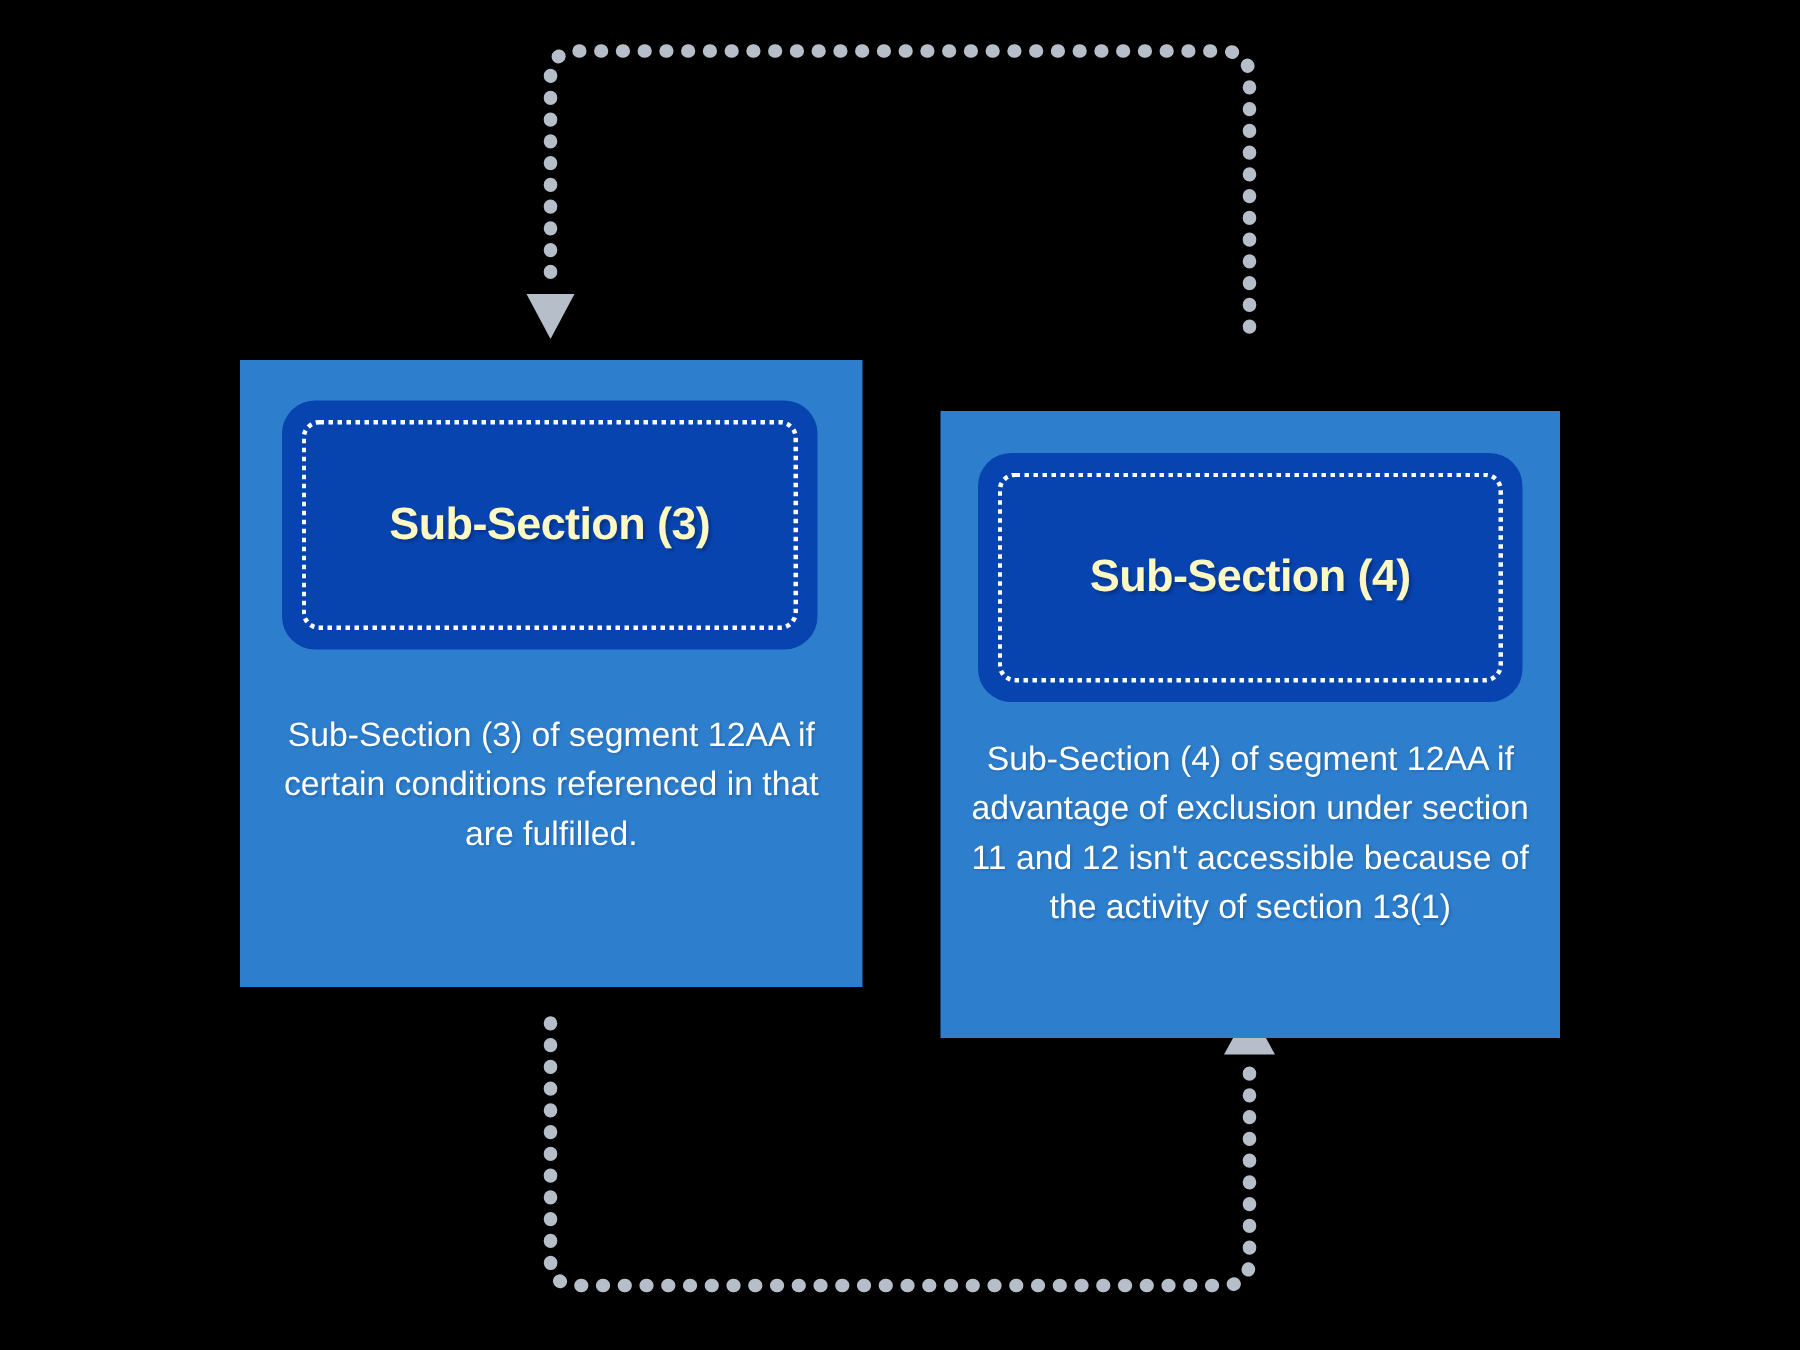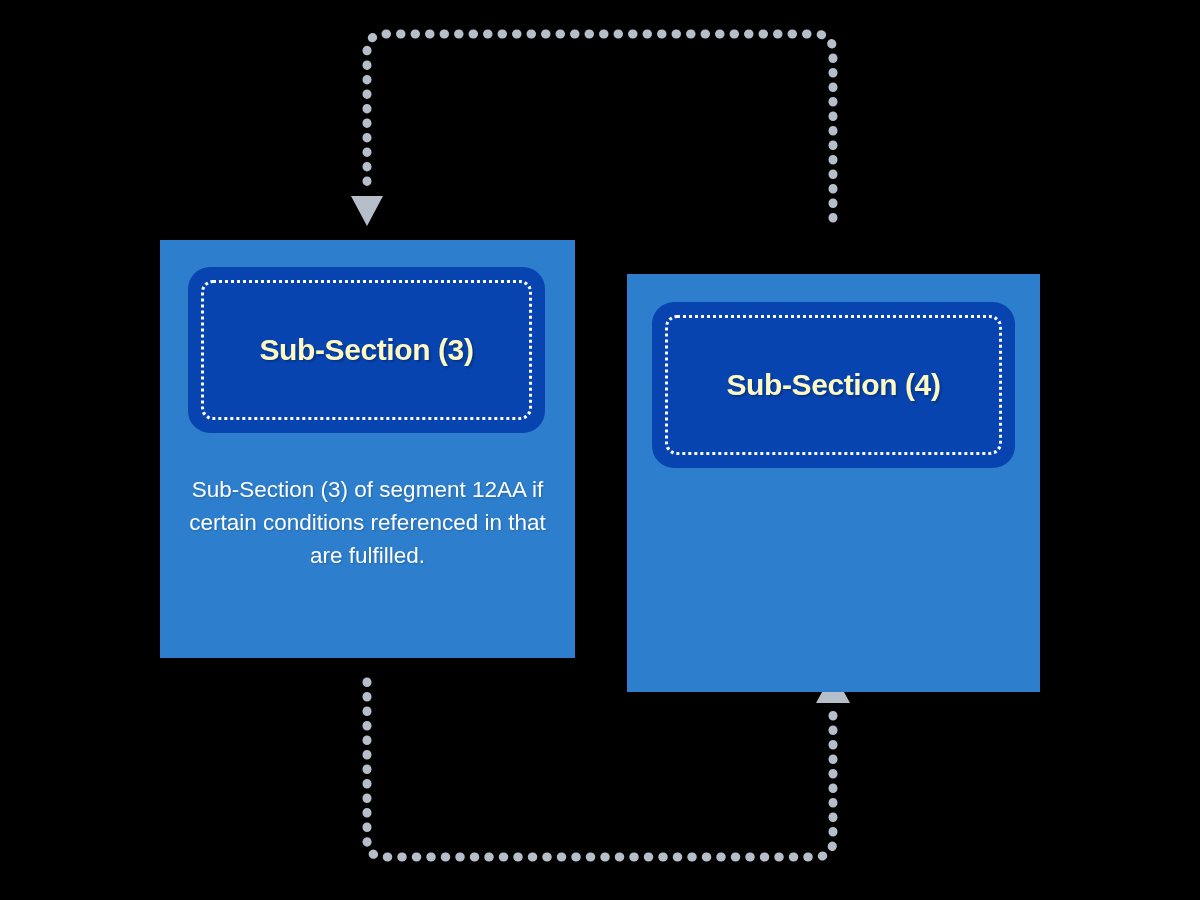--- a/index.html
+++ b/index.html
@@ -116,15 +116,16 @@
       <div class="header-title">Sub-Section (3)</div>
     </div>
     <div class="card-body" id="body-left">Sub-Section (3) of segment 12AA if certain conditions referenced in that are fulfilled.</div>
   </div>
 
   <div class="card" id="card-right">
     <div class="header-box" id="header-right">
       <div class="header-dotted"></div>
       <div class="header-title">Sub-Section (4)</div>
     </div>
+    <div class="card-body" id="body-right">Sub-Section (4) of segment 12AA if advantage of exclusion under section 11 and 12 isn't accessible because of the activity of section 13(1)</div>
   </div>
 
 </div>
 
 </body></html>

